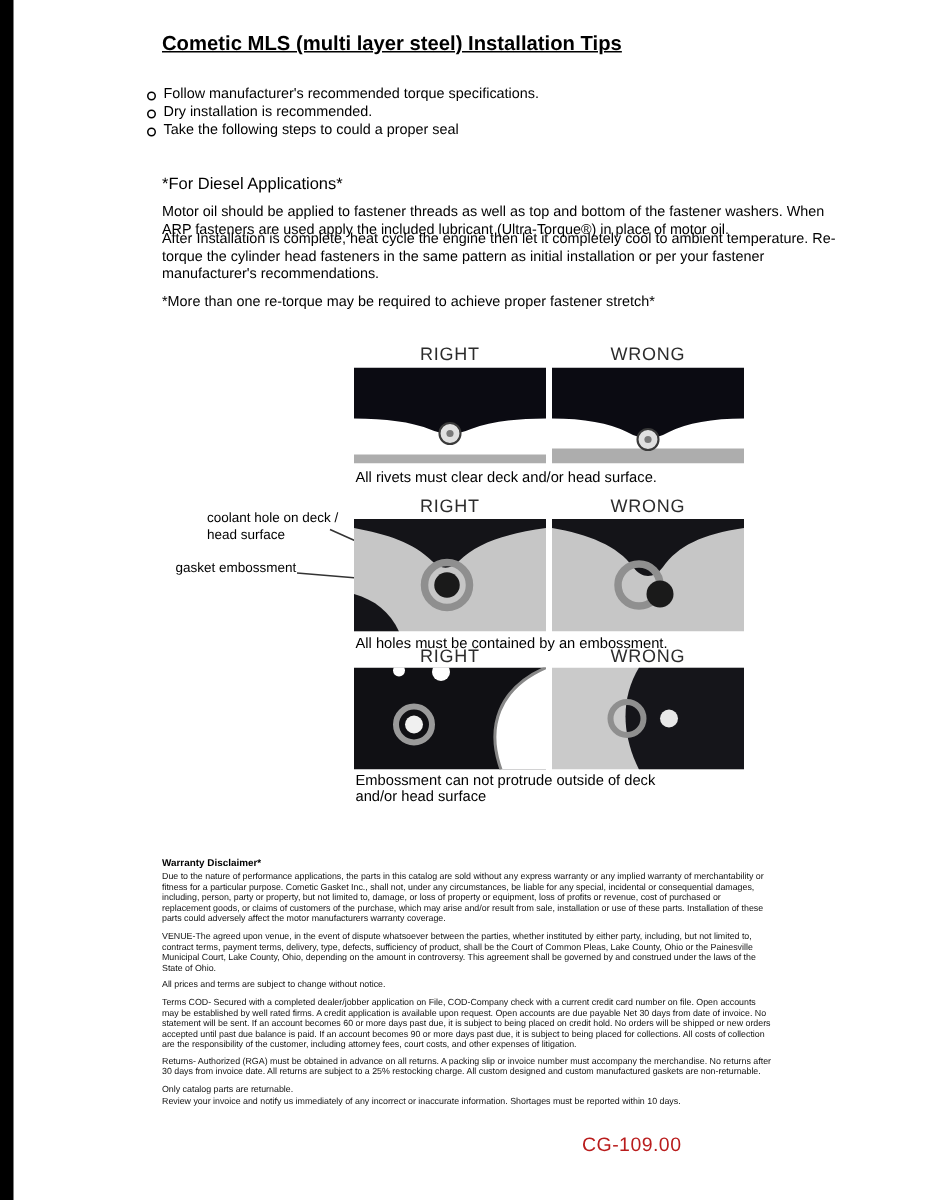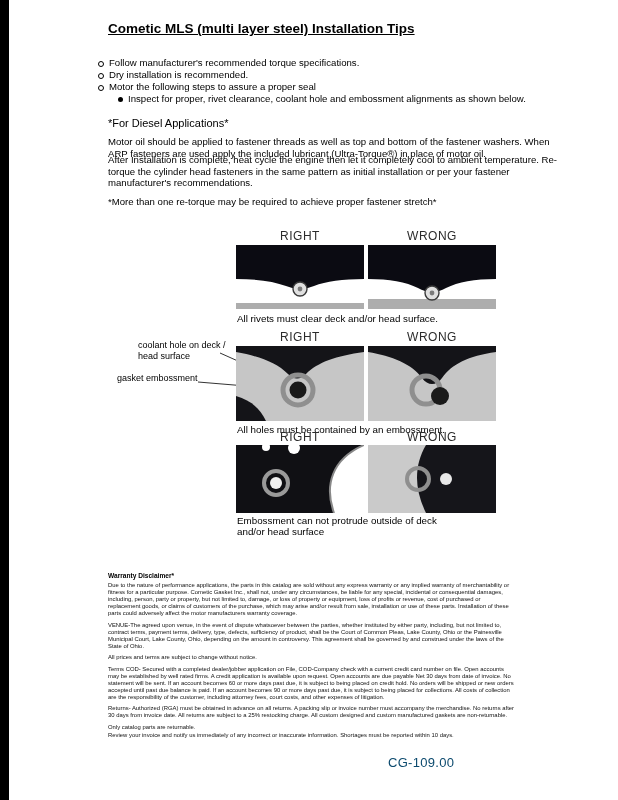--- a/index.html
+++ b/index.html
@@ -38,46 +38,42 @@
   .cap1{top:313px;white-space:nowrap;}
   .cap2{top:424px;white-space:nowrap;}
   .cap3{top:515px;width:225px;}
   .callout{font-size:9px;line-height:10.5px;color:#000;}
   .callout-1{left:138px;top:340px;width:92px;}
   .callout-2{left:117px;top:373px;white-space:nowrap;}
   .callout-lines{left:190px;top:345px;pointer-events:none;}
   .disclaimer{left:108px;top:572px;width:406px;}
   .disclaimer h4{margin:0 0 3px 0;font-size:6.6px;font-weight:bold;}
   .disclaimer p{margin:0 0 4.5px 0;font-size:5.9px;line-height:7px;text-align:left;color:#111;}
-  .footer-code{left:388px;top:755px;font-size:13px;letter-spacing:0.3px;color:#0c4a6e;}
+  .footer-code{left:388px;top:755px;font-size:13px;letter-spacing:0.3px;color:#b91c1c;}
 </style>
 </head>
 <body>
 
 <div class="page">
   <div class="edge-bar"></div>
 
   <div class="abs title">Cometic MLS (multi layer steel) Installation Tips</div>
 
   <div class="abs tips">
     <div class="tip">
       <span class="bullet open"></span>
       <span>Follow manufacturer's recommended torque specifications.</span>
     </div>
     <div class="tip">
       <span class="bullet open"></span>
       <span>Dry installation is recommended.</span>
     </div>
     <div class="tip">
       <span class="bullet open"></span>
-      <span>Motor the following steps to assure a proper seal</span>
-    </div>
-    <div class="tip sub">
-      <span class="bullet fill"></span>
-      <span>Inspect for proper, rivet clearance, coolant hole and embossment alignments as shown below.</span>
+      <span>Take the following steps to could a proper seal</span>
     </div>
   </div>
 
   <div class="abs h-diesel">*For Diesel Applications*</div>
   <div class="abs para p1">Motor oil should be applied to fastener threads as well as top and bottom of the fastener washers. When ARP fasteners are used apply the included lubricant (Ultra-Torque®) in place of motor oil.</div>
   <div class="abs para p2">After Installation is complete, heat cycle the engine then let it completely cool to ambient temperature. Re-torque the cylinder head fasteners in the same pattern as initial installation or per your fastener manufacturer's recommendations.</div>
   <div class="abs para note">*More than one re-torque may be required to achieve proper fastener stretch*</div>
 
   <div class="abs col-label r1-lbl left-col">RIGHT</div>
   <div class="abs col-label r1-lbl right-col">WRONG</div>

